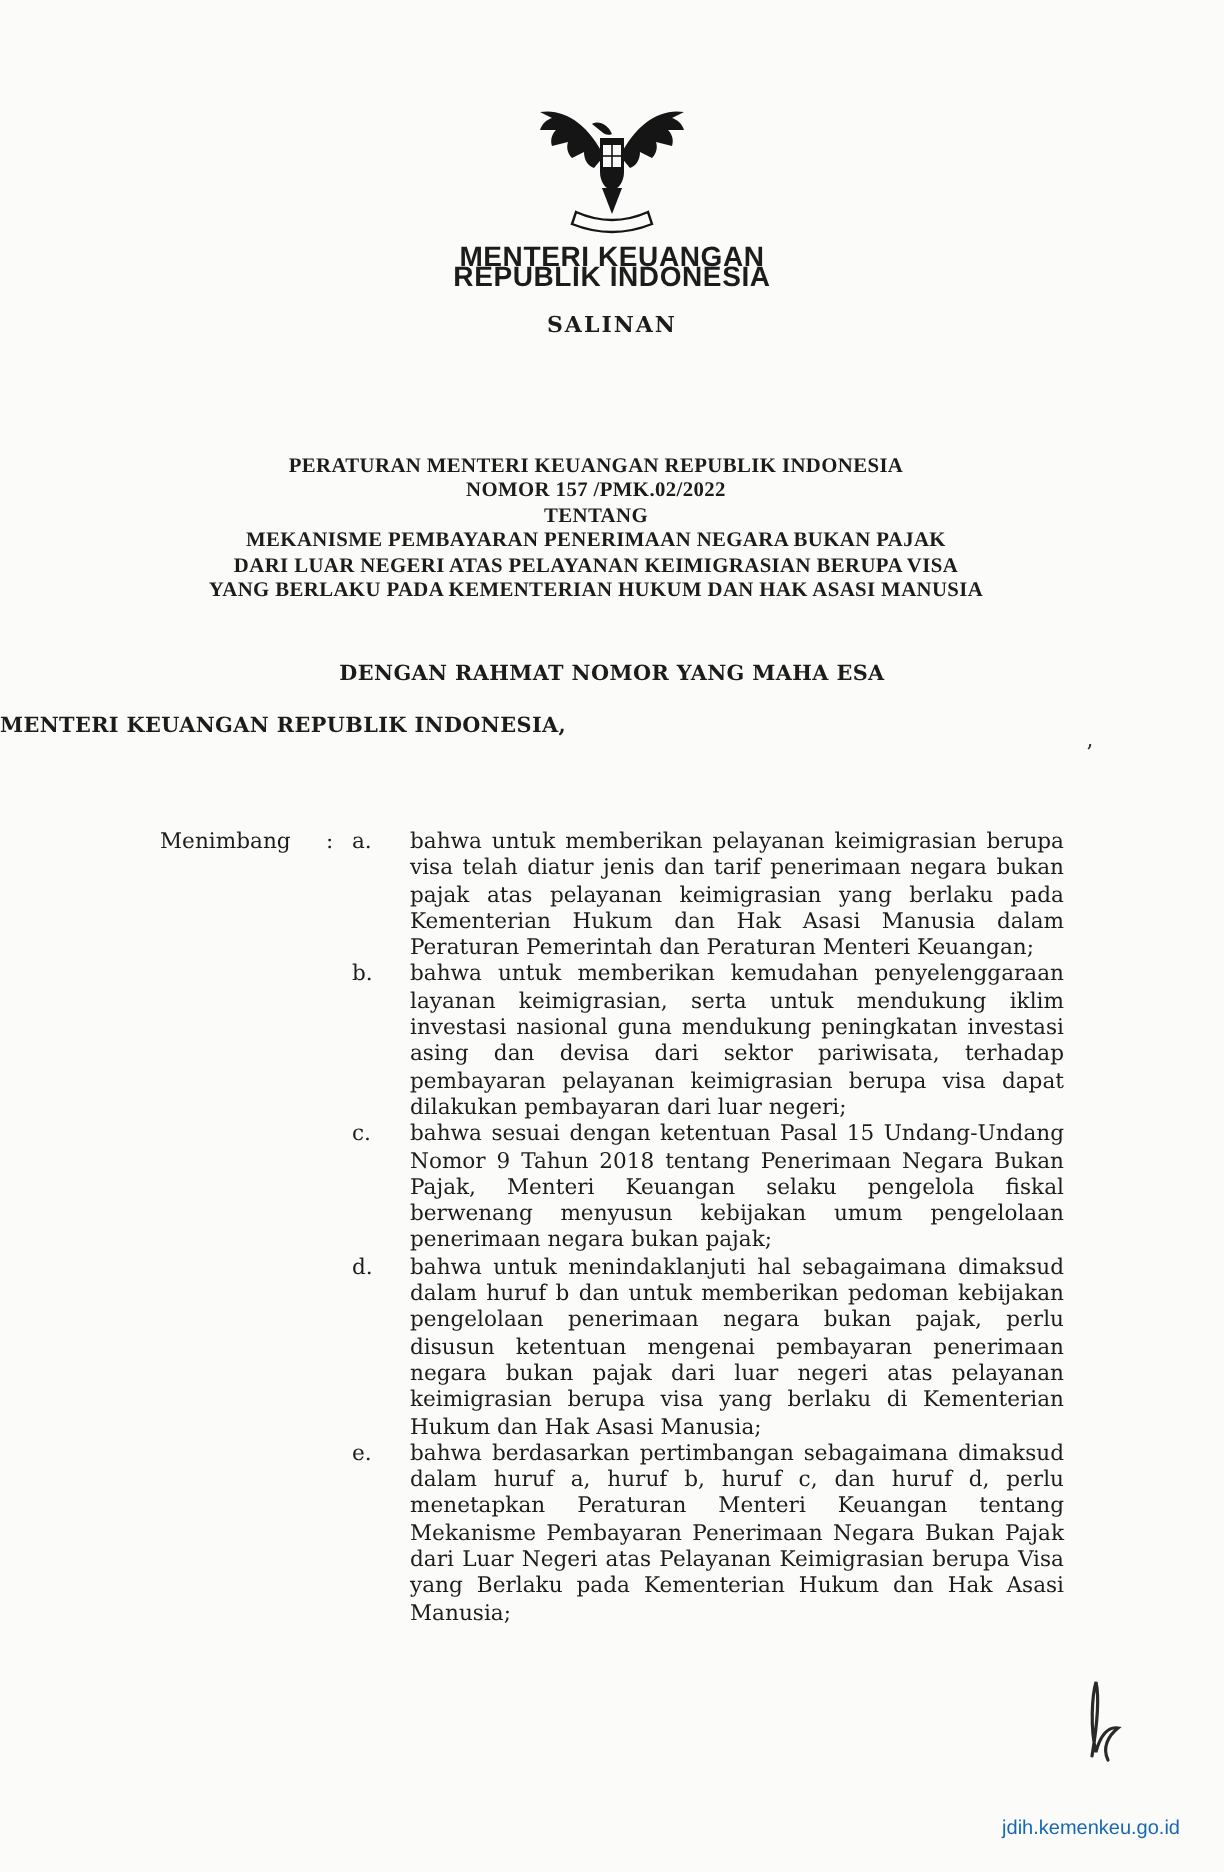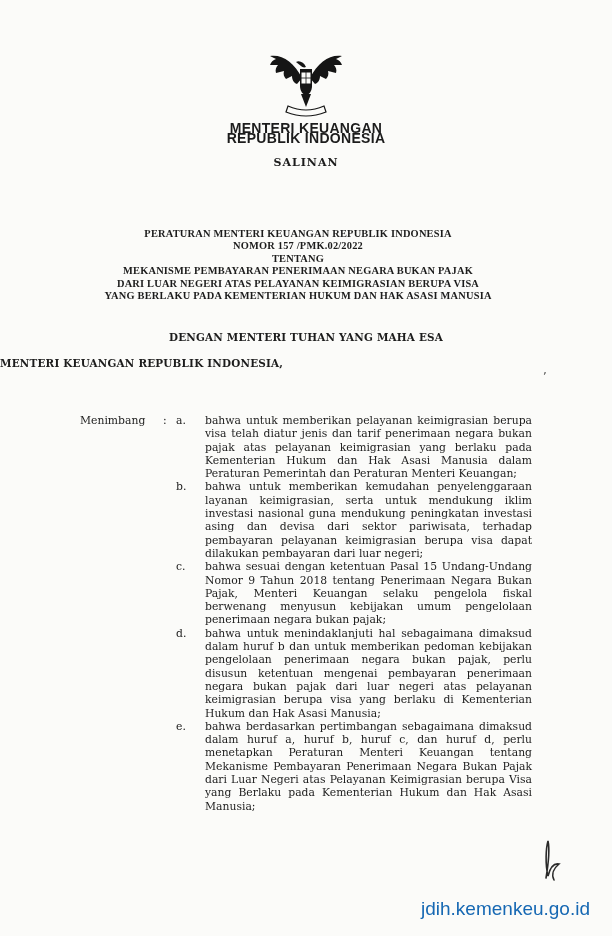--- a/index.html
+++ b/index.html
@@ -61,21 +61,21 @@
   .paraf {
     position:absolute; top:838px; left:537px;
   }
   .scan-mark {
     position:absolute; top:370px; left:543px;
     font-size:11px; color:#333;
   }
   .footer-link {
     position:absolute; bottom:16px; right:22px;
     font-family:"Liberation Sans", sans-serif;
-    font-size:19px;
+    font-size:10px;
     text-decoration:none;
     color:#1668b3;
   }
 </style>
 </head>
 <body>
 
 <div class="page">
 
   <div class="emblem-wrap">
@@ -103,21 +103,21 @@
 
   <div class="title-block">
     <div>PERATURAN MENTERI KEUANGAN REPUBLIK INDONESIA</div>
     <div>NOMOR 157 /PMK.02/2022</div>
     <div>TENTANG</div>
     <div>MEKANISME PEMBAYARAN PENERIMAAN NEGARA BUKAN PAJAK</div>
     <div>DARI LUAR NEGERI ATAS PELAYANAN KEIMIGRASIAN BERUPA VISA</div>
     <div>YANG BERLAKU PADA KEMENTERIAN HUKUM DAN HAK ASASI MANUSIA</div>
   </div>
 
-  <div class="invocation">DENGAN MENTERI TUHAN YANG MAHA ESA</div>
+  <div class="invocation">DENGAN RAHMAT NOMOR YANG MAHA ESA</div>
   <div class="issuer">MENTERI KEUANGAN REPUBLIK INDONESIA,</div>
 
   <div class="consider">
     <div class="c-label">Menimbang</div>
     <div class="c-colon">:</div>
     <div class="c-items">
       <div class="item">
         <div class="item-letter">a.</div>
         <div class="item-text">bahwa untuk memberikan pelayanan keimigrasian berupa visa telah diatur jenis dan tarif penerimaan negara bukan pajak atas pelayanan keimigrasian yang berlaku pada Kementerian Hukum dan Hak Asasi Manusia dalam Peraturan Pemerintah dan Peraturan Menteri Keuangan;</div>
       </div>

